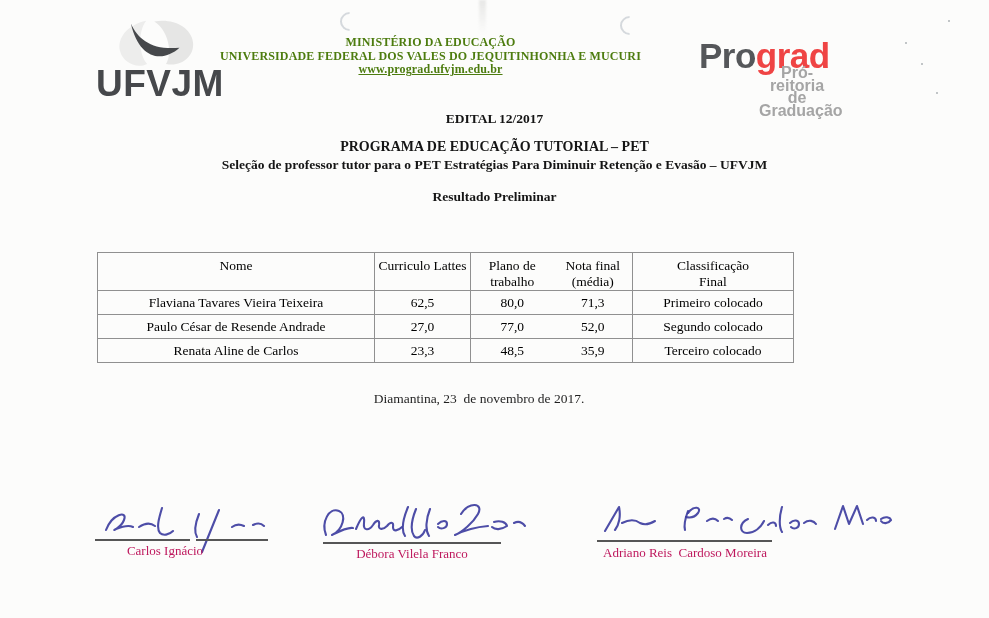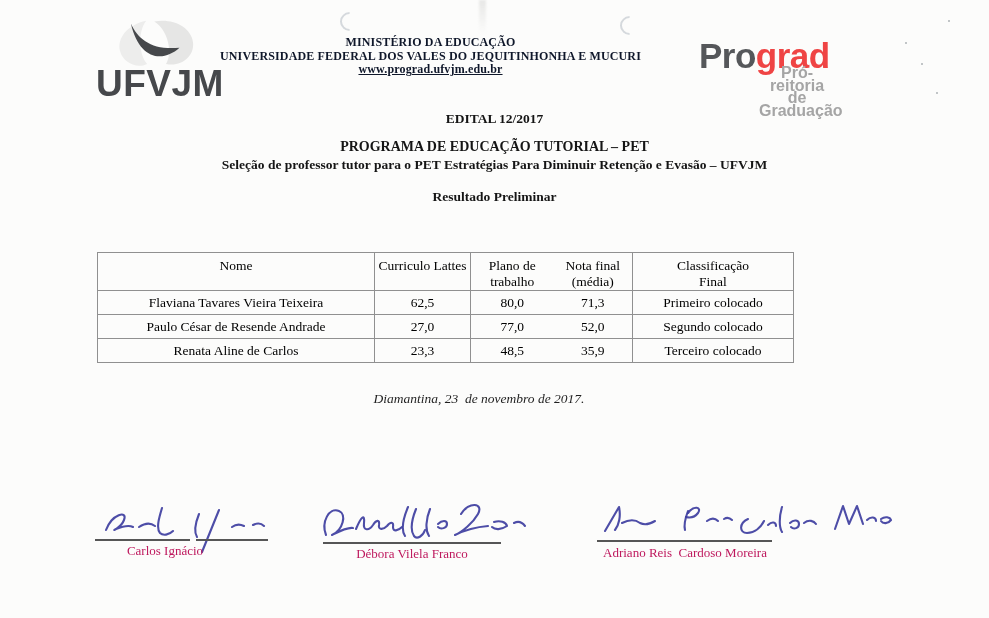--- a/index.html
+++ b/index.html
@@ -36,21 +36,21 @@
   .ufvjm-logo { position: absolute; left: 96px; top: 18px; width: 122px; text-align: center; }
   .ufvjm-logo svg { display: block; margin: 0 auto; }
   .ufvjm-logo-text {
     font-family: "Liberation Sans", sans-serif;
     font-weight: bold; font-size: 37px; letter-spacing: .5px;
     color: #46484b; line-height: 28px; margin-top: -2px;
   }
   .ministry {
     position: absolute; left: 158px; top: 36px; width: 545px;
     text-align: center; font-weight: bold;
-    font-size: 12px; line-height: 13.7px; color: #0f172a;
+    font-size: 12px; line-height: 13.7px; color: #4d7c0f;
     letter-spacing: .15px;
   }
   .ministry .url { text-decoration: underline; }
   .prograd { position: absolute; left: 699px; top: 38px; width: 170px; font-family: "Liberation Sans", sans-serif; }
   .prograd-word { font-weight: bold; font-size: 35px; line-height: 36px; letter-spacing: -.5px; }
   .prograd-word .pro  { color: #55575a; }
   .prograd-word .grad { color: #ef4444; }
   .prograd-tag {
     margin-top: -7px; margin-left: 60px; width: 76px;
     text-align: center; font-size: 16px; line-height: 12.5px; color: #a5a5a5; font-weight: bold;
@@ -72,21 +72,21 @@
     text-align: center; font-weight: normal;
     overflow: hidden; white-space: nowrap;
   }
   .results-table th { height: 38px; vertical-align: top; padding-top: 5px; line-height: 16px; }
   .results-table td { height: 24px; vertical-align: middle; }
   .results-table .c3 { border-right: hidden; }
   .results-table th span { display: block; }
   
   .date-line {
     position: absolute; left: 0; top: 391px; width: 958px;
-    text-align: center; font-size: 13.5px; white-space: pre-wrap; font-style: italic;
+    text-align: center; font-size: 13.5px; white-space: pre-wrap;
   }
   
   .sig-ink { position: absolute; }
   .sig-ink path { stroke: #3e3ea0; stroke-width: 2.1; fill: none; stroke-linecap: round; stroke-linejoin: round; opacity: .92; }
   .sig-line { position: absolute; height: 1.5px; background: #565656; }
   .sig-name { position: absolute; text-align: center; font-size: 13px; white-space: pre-wrap; color: #be185d; }
 </style>
 </head>
 <body>
 

